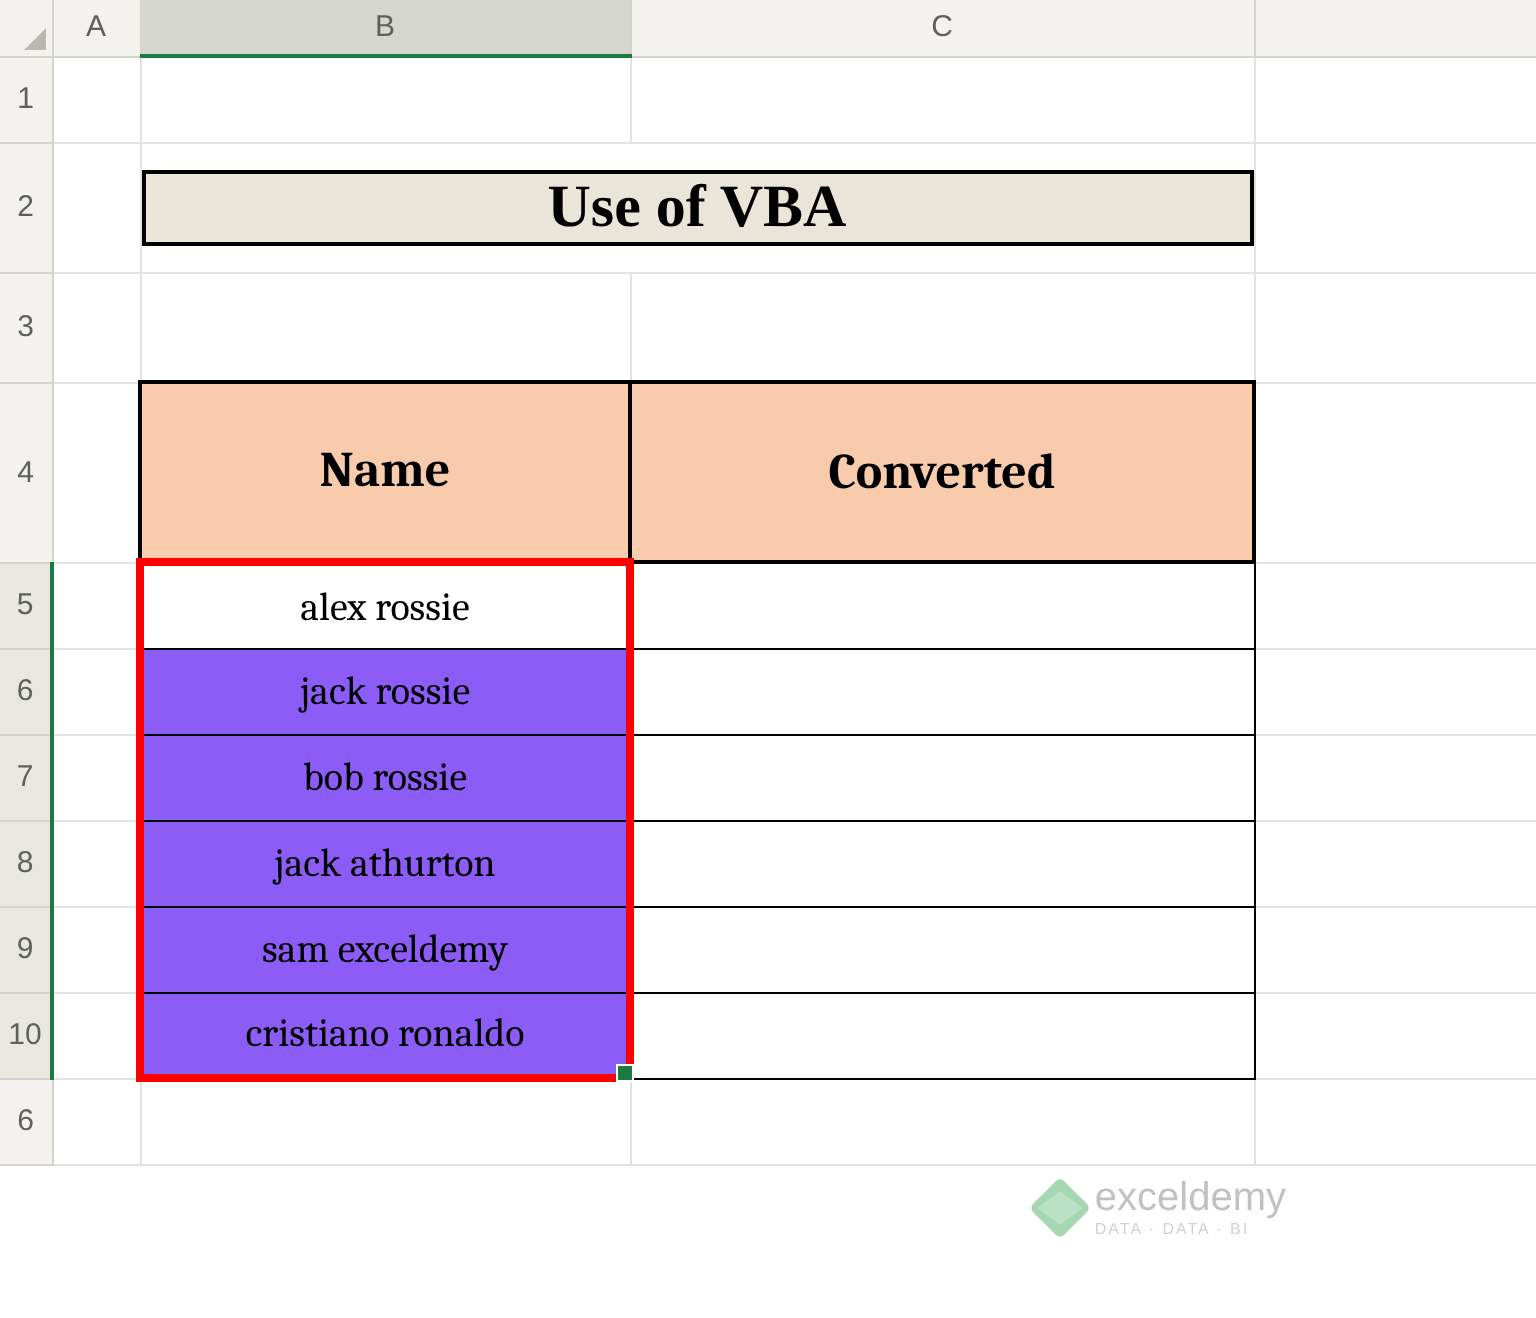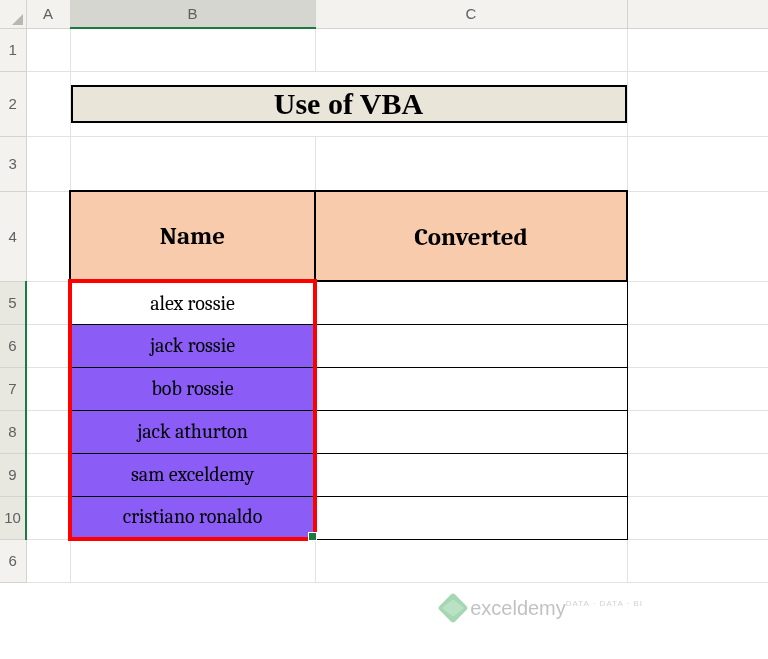--- a/index.html
+++ b/index.html
@@ -152,21 +152,21 @@
     transform: rotate(45deg);
     position: relative;
   }
   .wm-icon::after{
     content:"";
     position:absolute; inset:4px;
     background:#fff;
     transform: skew(-8deg,-8deg);
     opacity:0.25;
   }
-  .wm-txt { display:flex; flex-direction: row; line-height:1; }
+  .wm-txt { display:flex; flex-direction: column; line-height:1; }
   .wm-main { font-size: 20px; color: #777; font-weight: 500; }
   .wm-sub { font-size: 8px; color: #999; letter-spacing: 1px; margin-top:2px;}
 </style>
 </head>
 <body>
 
 <table class="sheet">
   <colgroup>
     <col class="col-gutter">
       <col class="col-a">

